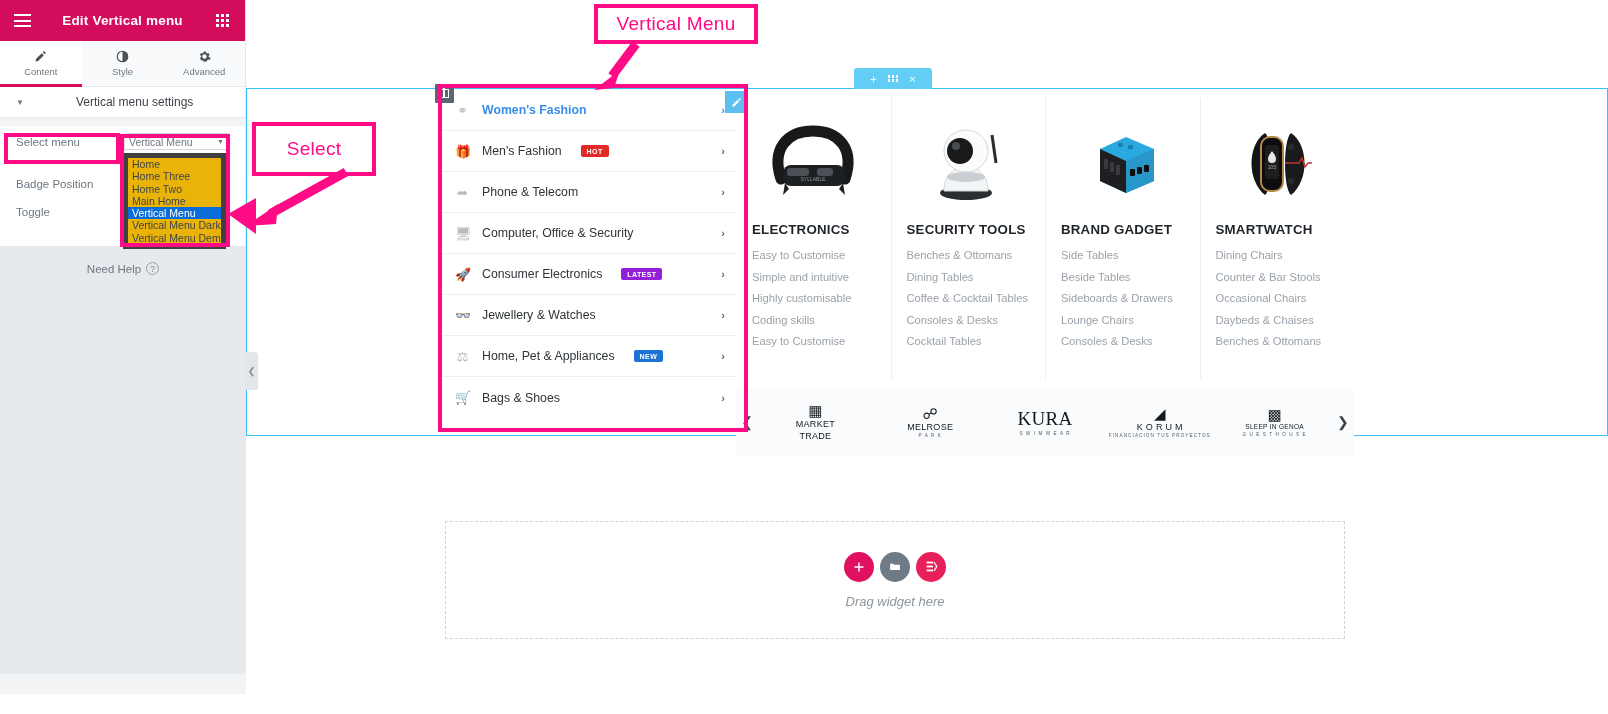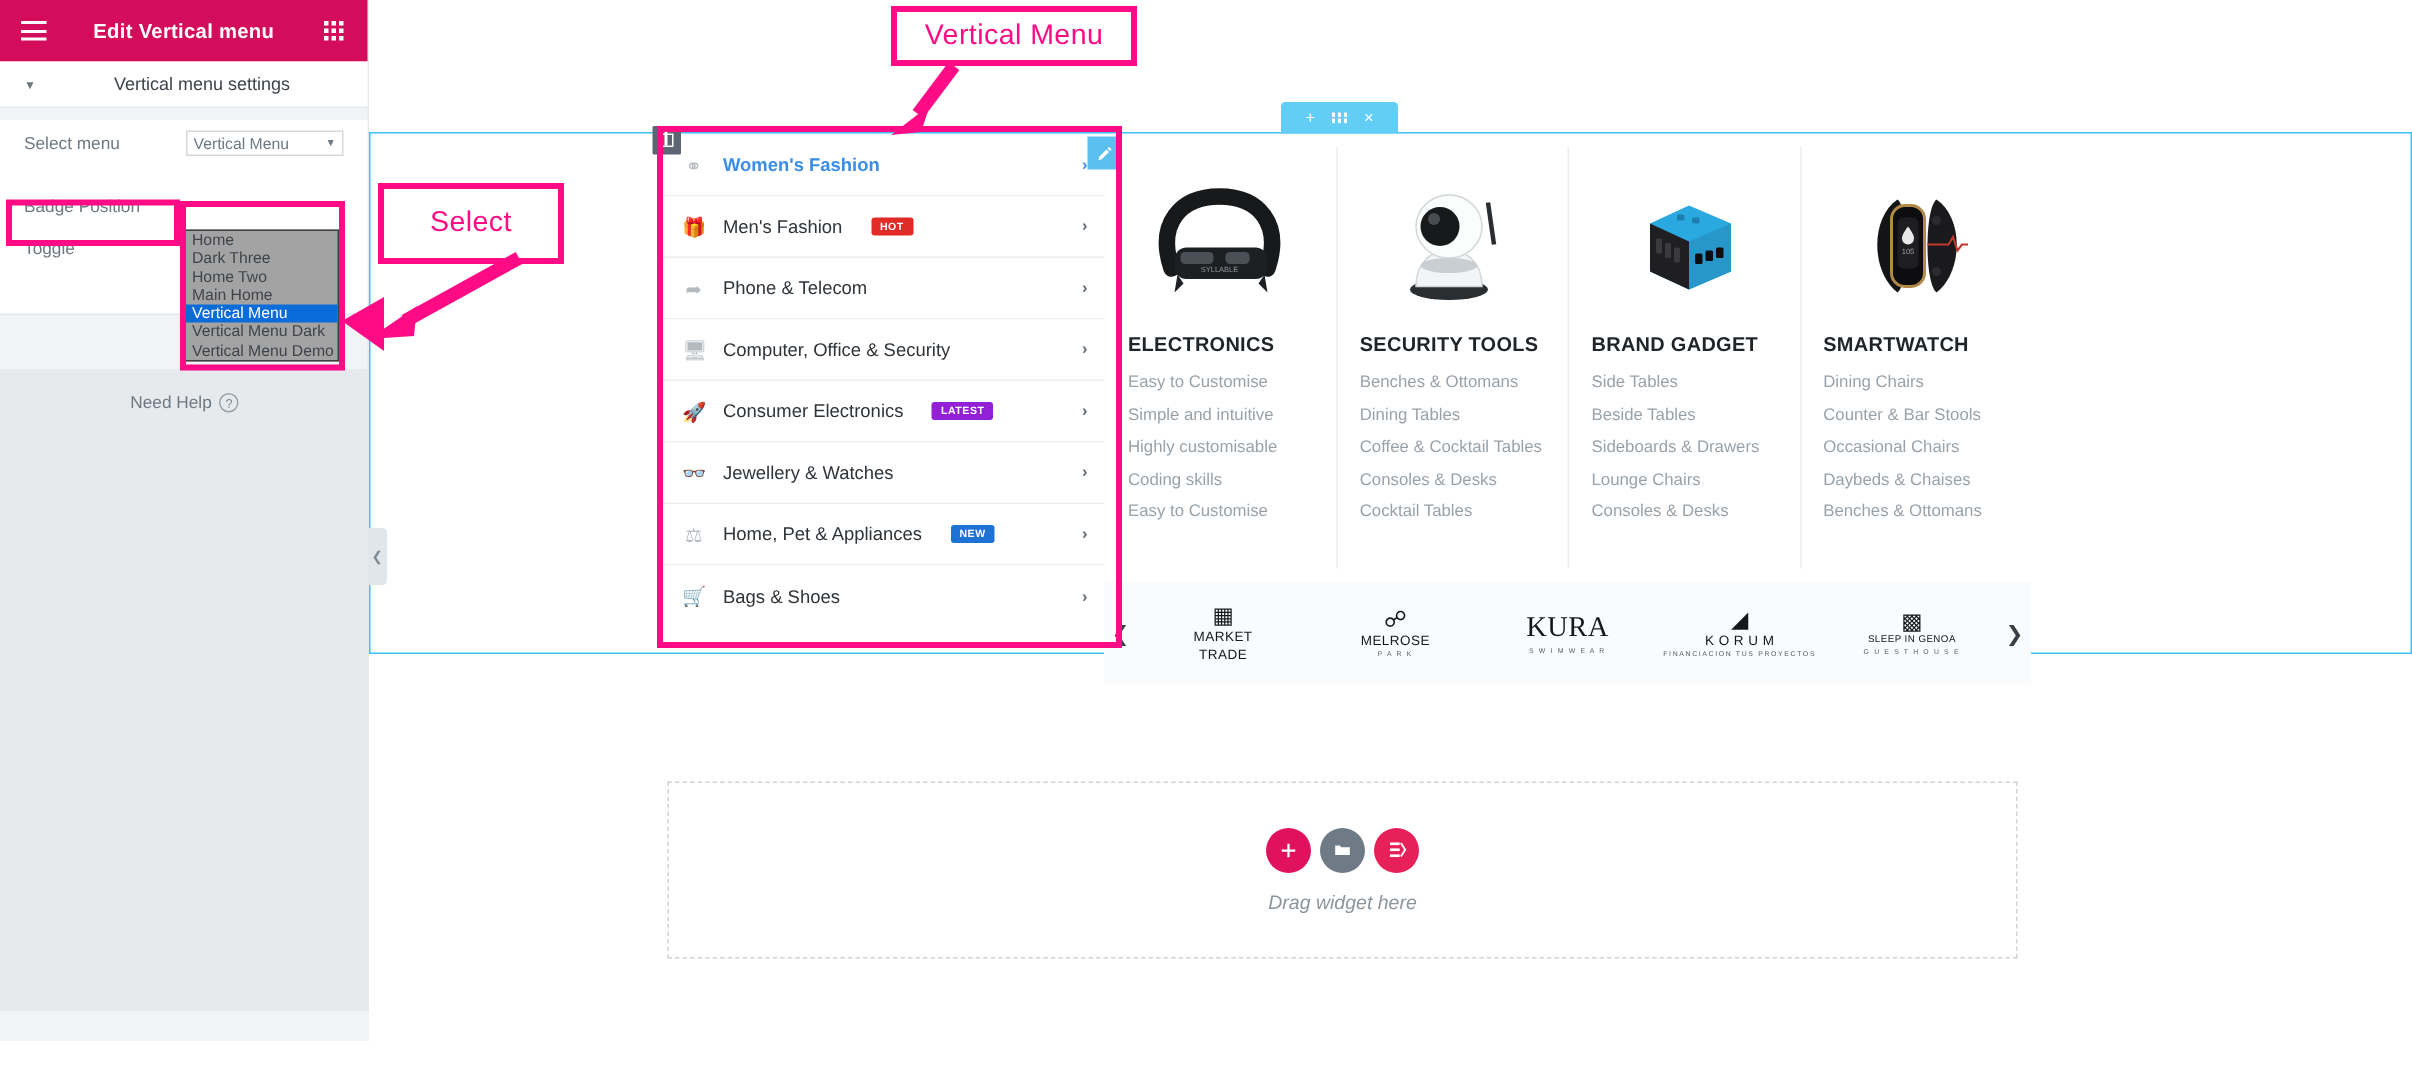--- a/index.html
+++ b/index.html
@@ -55,21 +55,21 @@
 
   .select-box {
     width: 105px; height: 17px; border: 1px solid #d5d8dc; background:#fff;
     display:flex; align-items:center; justify-content:space-between; padding: 0 4px;
     font-size: 10.5px; color:#6d7882; cursor:pointer;
   }
   .select-caret { font-size: 7px; color:#6d7882; }
 
   .dropdown-list {
     position:absolute; left: 123px; top: 153px; width: 103px;
-    background: #a3a3a3; border: 1px solid #404040; z-index: 25;
+    background: #eab308; border: 5px solid #404040; z-index: 25;
   }
   .dd-item { font-size: 10.5px; color: #3f444b; padding: 0px 4px; line-height: 12.3px; cursor: pointer; white-space:nowrap;}
   .dd-item.sel { background: #0a6cd8; color:#fff; }
 
   .gray-fill { position:absolute; left:0; top: 246px; width: 246px; bottom: 20px; background:#e7eaec; }
   .need-help { position:absolute; left:0; top:262px; width:246px; text-align:center;
     font-size: 11.5px; color: #6d7882; display:flex; align-items:center; justify-content:center; gap:5px;}
   .qmark { width: 13px; height: 13px; border: 1px solid #9aa2a9; border-radius: 50%;
     font-size: 8.5px; color:#7d868e; display:flex; align-items:center; justify-content:center; }
   .panel-bottom-strip { position:absolute; left:0; bottom:0; width:246px; height:20px; background:#f1f3f5;}
@@ -204,20 +204,47 @@
           <i></i>
           <i></i>
           <i></i>
           <i></i>
           <i></i>
           <i></i>
           <i></i>
       </div>
     </div>
 
+    <div class="tabs">
+      <div class="tab active">
+        <div class="tab-ico">
+          <svg width="13" height="13" viewBox="0 0 16 16">
+              <path fill="#495157" d="M12.2 1.3l2.5 2.5-1.5 1.5-2.5-2.5zM9.6 3.9l2.5 2.5-7 7-3.3.8.8-3.3z"></path>
+            </svg>
+        </div>
+        <div class="tab-label">Content</div>
+      </div>
+      <div class="tab">
+        <div class="tab-ico">
+          <svg width="13" height="13" viewBox="0 0 16 16">
+              <circle cx="8" cy="8" r="6.5" fill="none" stroke="#495157" stroke-width="1.4"></circle>
+              <path fill="#495157" d="M8 1.5a6.5 6.5 0 010 13z"></path>
+            </svg>
+        </div>
+        <div class="tab-label">Style</div>
+      </div>
+      <div class="tab">
+        <div class="tab-ico">
+          <svg width="13" height="13" viewBox="0 0 16 16">
+              <path fill="#495157" d="M8 5.2a2.8 2.8 0 100 5.6 2.8 2.8 0 000-5.6zm6.3 3.6l1.3 1-1.4 2.4-1.6-.5a5.8 5.8 0 01-1.3.8l-.3 1.7H8.2L7 15l-.3-1.7a5.8 5.8 0 01-1.3-.8l-1.6.5L2.4 9.8l1.3-1a5.6 5.6 0 010-1.6l-1.3-1L3.8 3.8l1.6.5a5.8 5.8 0 011.3-.8L7 1.8h2.8l.3 1.7c.5.2.9.5 1.3.8l1.6-.5 1.4 2.4-1.3 1a5.6 5.6 0 010 1.6z"></path>
+            </svg>
+        </div>
+        <div class="tab-label">Advanced</div>
+      </div>
+    </div>
 
     <div class="section-row">
       <span class="caret">▼</span>
       <span class="section-title">Vertical menu settings</span>
     </div>
 
     <div class="ctrl-area">
       <div class="ctrl-row" style="margin-top:8px">
         <div class="ctrl-label">Select menu</div>
         <div class="select-box">
@@ -235,21 +262,21 @@
 
     <div class="gray-fill"></div>
     <div class="need-help">
       <span>Need Help</span>
       <span class="qmark">?</span>
     </div>
     <div class="panel-bottom-strip"></div>
 
     <div class="dropdown-list">
       <div class="dd-item">Home</div>
-      <div class="dd-item">Dark Three</div>
+      <div class="dd-item">Home Three</div>
       <div class="dd-item">Home Two</div>
       <div class="dd-item">Main Home</div>
       <div class="dd-item sel">Vertical Menu</div>
       <div class="dd-item">Vertical Menu Dark</div>
       <div class="dd-item">Vertical Menu Demo</div>
     </div>
   </div>
 
   <div class="collapse-handle">
     <span>❮</span>

